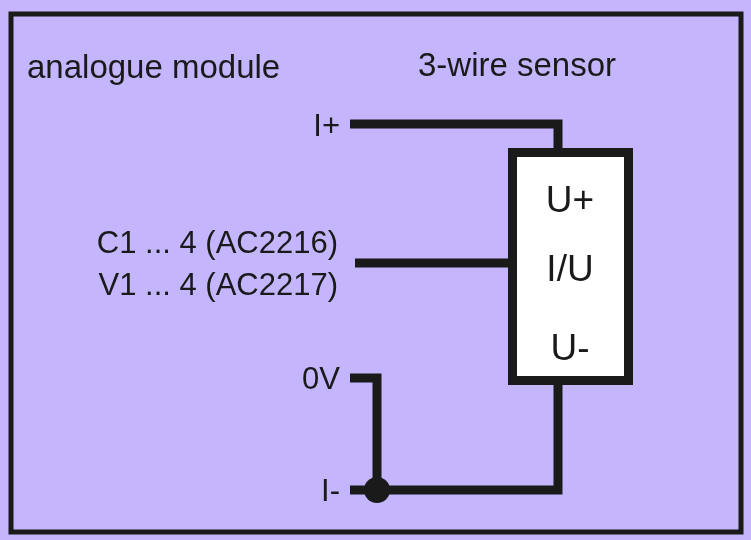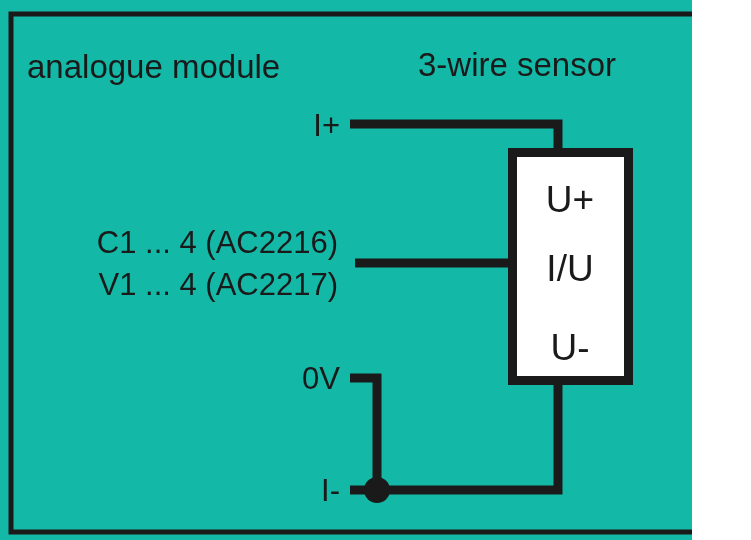--- a/index.html
+++ b/index.html
@@ -2,23 +2,23 @@
 <html><head>
 <meta charset="utf-8">
 <style>
   html, body {
     margin: 0;
     padding: 0;
     background: #ffffff;
   }
   #diagram-root {
     position: relative;
-    width: 692px;
+    width: 751px;
     height: 540px;
-    background: #14b8a6;
+    background: #c4b5fd;
     font-family: "Liberation Sans", sans-serif;
     overflow: hidden;
   }
   #diagram-svg {
     position: absolute;
     top: 0;
     left: 0;
     width: 751px;
     height: 540px;
   }

